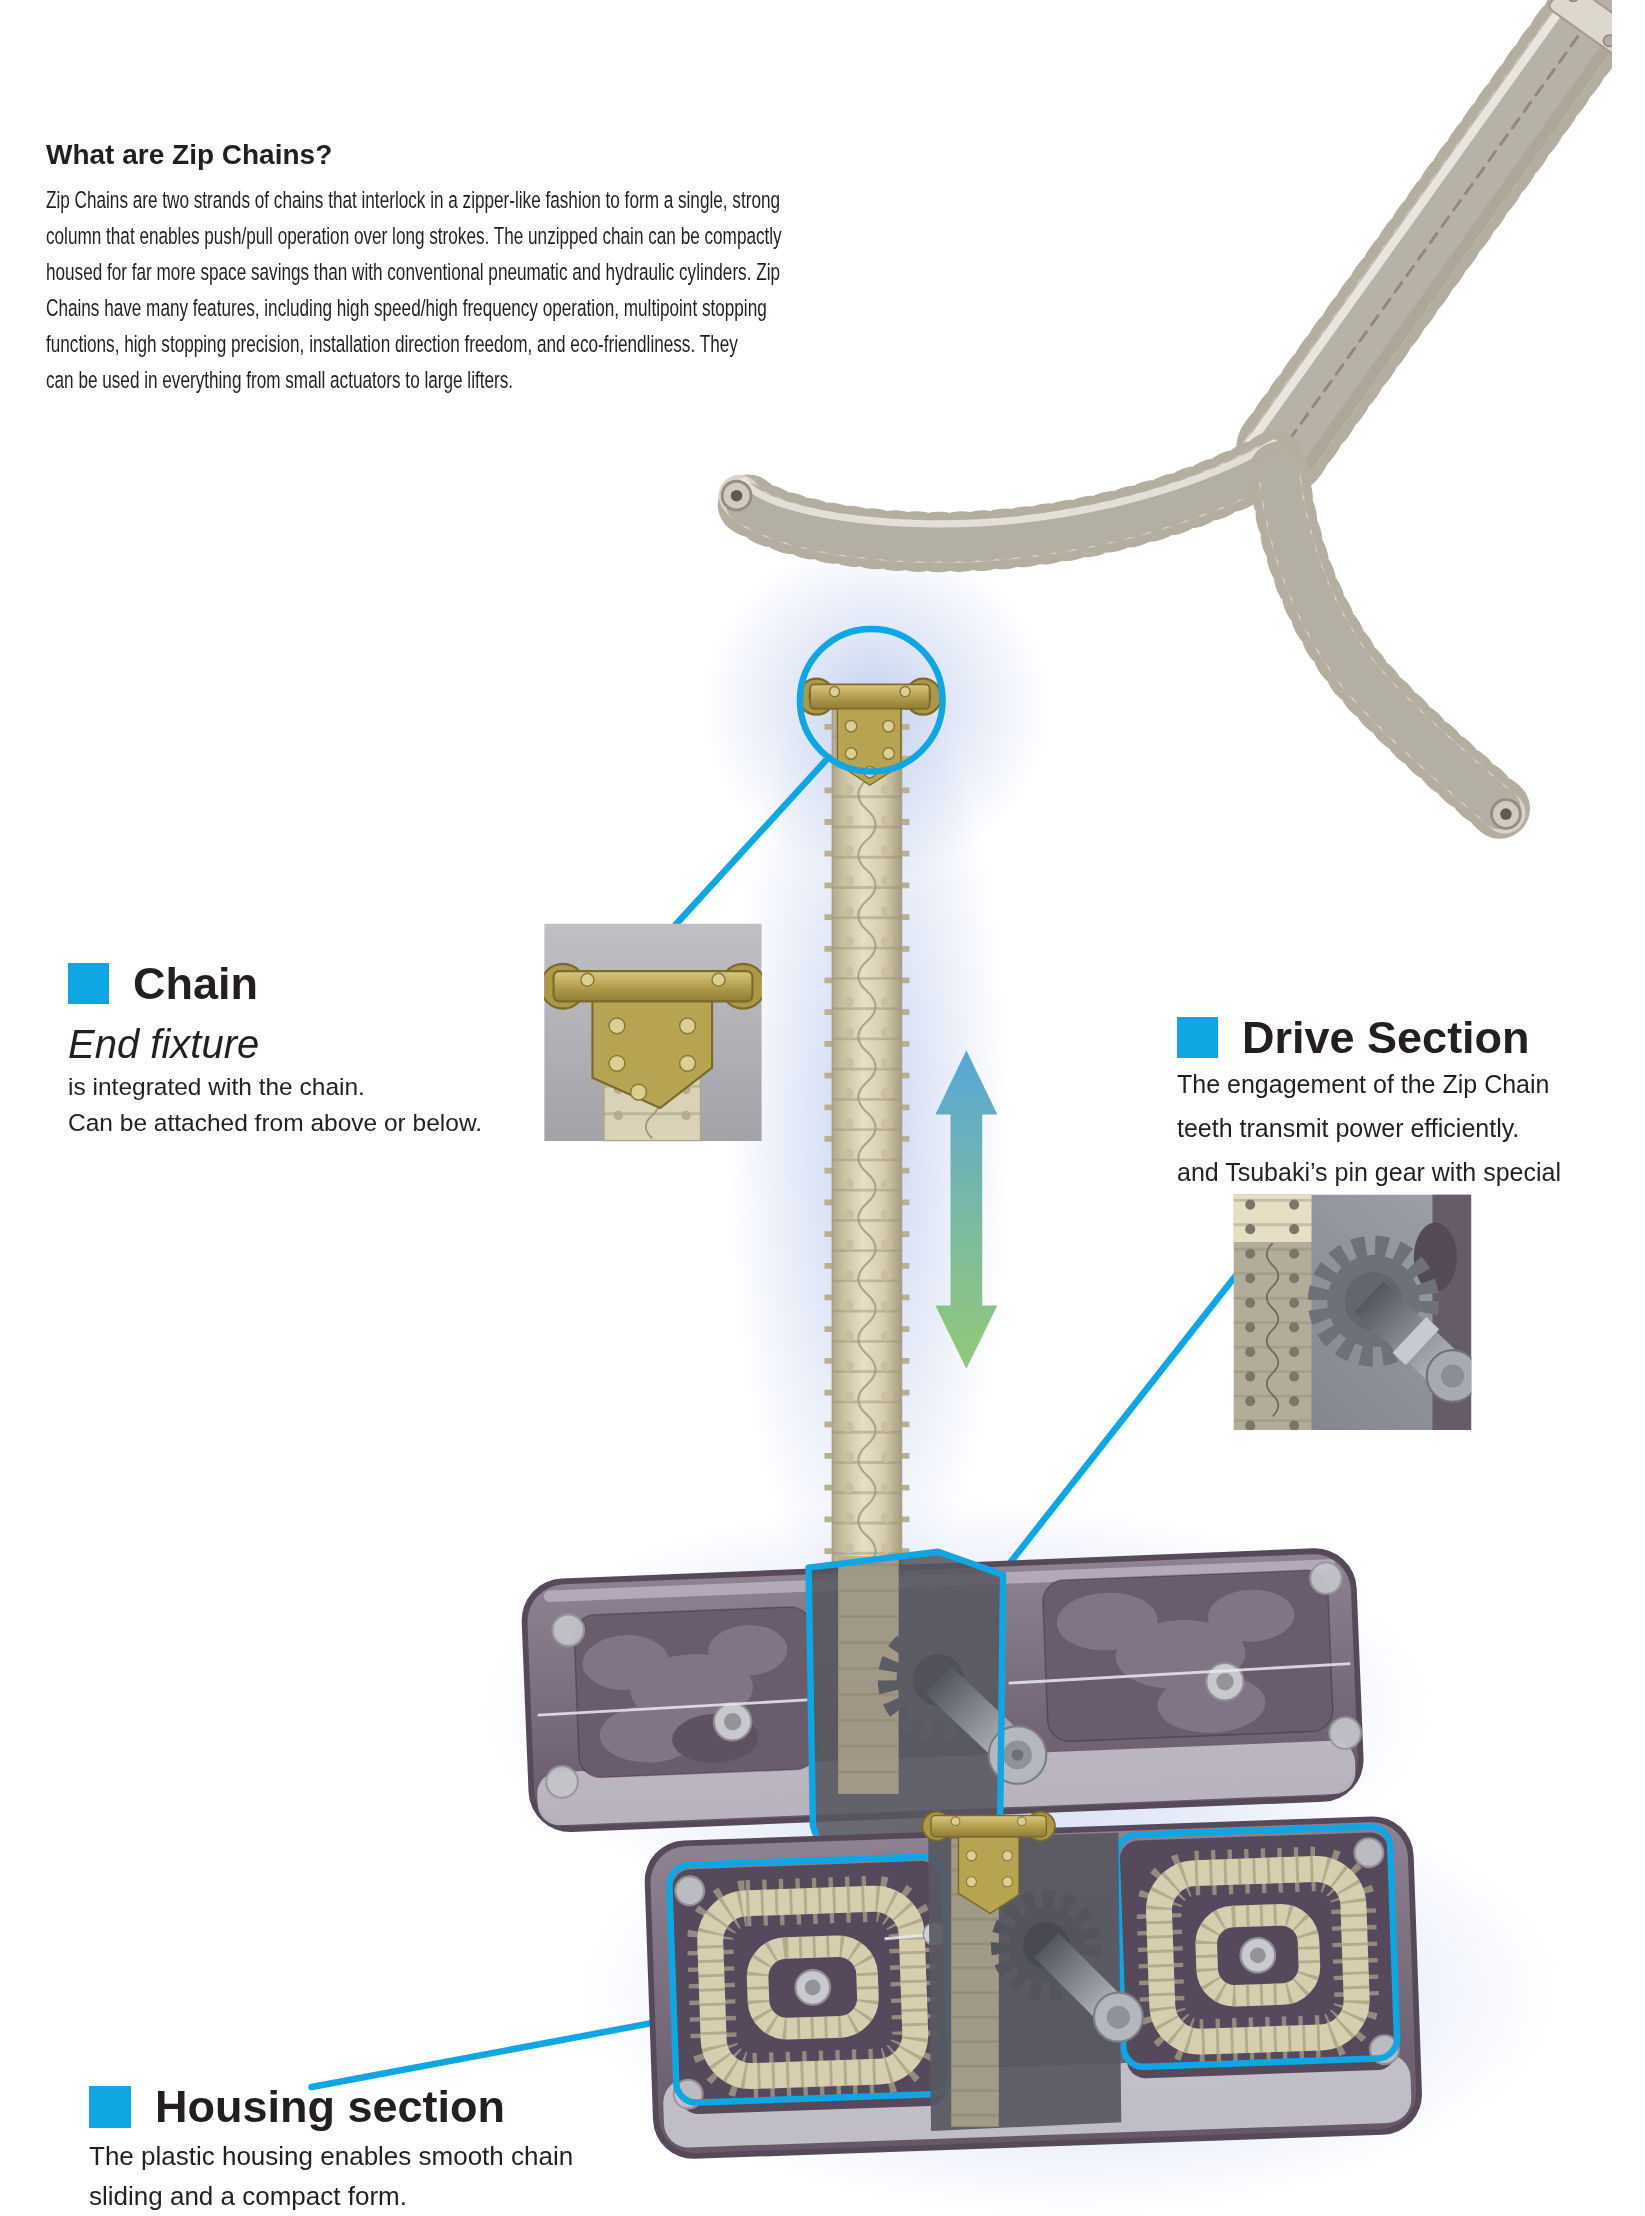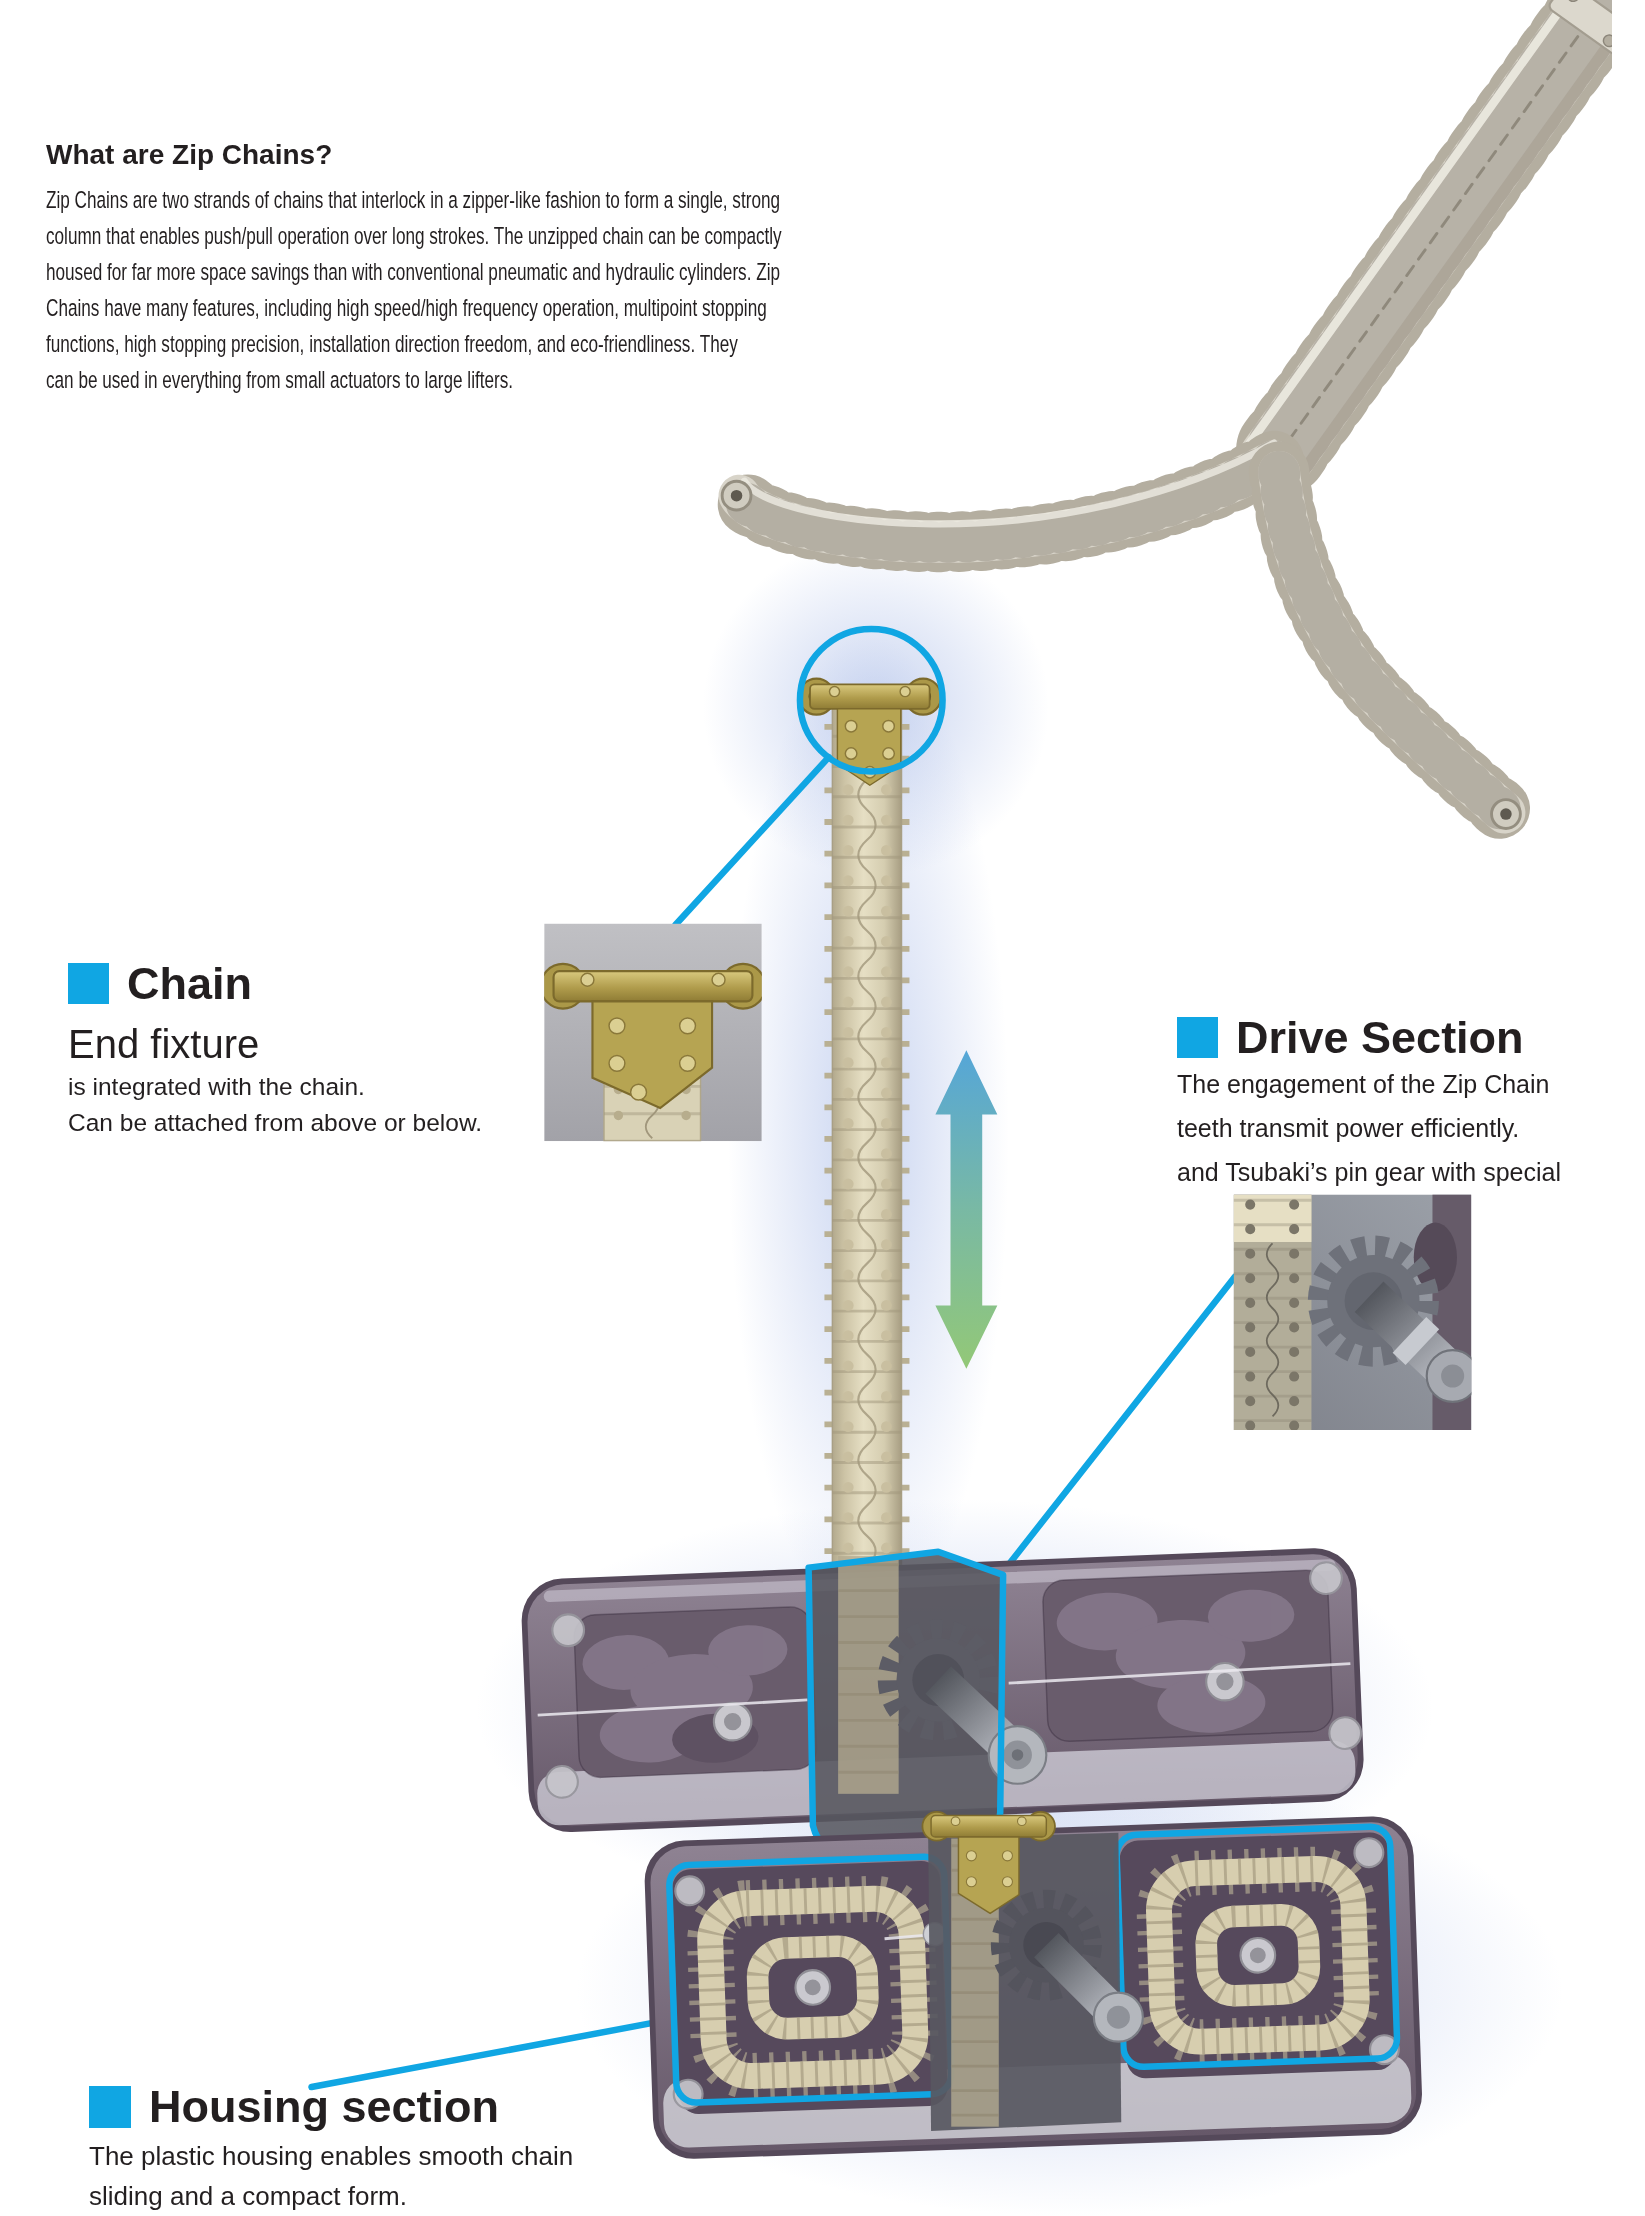--- a/index.html
+++ b/index.html
@@ -10,25 +10,25 @@
         background:radial-gradient(closest-side, rgba(156,177,228,.55), rgba(156,177,228,0));}
   #glow-col{left:728px;top:634px;width:281px;height:1002px;}
   #glow-circle{left:703px;top:537px;width:346px;height:339px;}
   #glow-h1{left:476px;top:1499px;width:958px;height:418px;}
   #glow-h2{left:576px;top:1765px;width:987px;height:451px;}
   svg.art{position:absolute;left:0;top:0;}
   .txt{position:absolute;}
   #intro-heading{left:46px;top:138px;font-size:28px;font-weight:bold;line-height:33px;}
   #intro-body{left:46px;top:182px;width:1196px;font-size:24.5px;line-height:36px;
               transform:scaleX(.70);transform-origin:0 0;white-space:nowrap;}
-  .label-block .label-row{display:flex;align-items:center;gap:18px;height:45px;}
+  .label-block .label-row{display:flex;align-items:center;gap:24px;height:45px;}
   .bullet{width:41px;height:41px;background:var(--accent);flex:0 0 auto;}
   .label-title{font-size:45px;font-weight:bold;line-height:45px;white-space:nowrap;}
   #chain-block{left:68px;top:961px;}
-  #chain-block .label-sub{margin-top:16px;font-size:40px;line-height:45px;}
+  #chain-block .label-sub{margin-top:16px;font-size:40px;line-height:45px;font-style:italic;}
   #chain-block .label-body{margin-top:2px;font-size:24.5px;line-height:36px;}
   #drive-block{left:1177px;top:1015px;}
   #drive-block .label-body{margin-top:2px;font-size:25px;line-height:44px;}
   #housing-block{left:89px;top:2084px;}
   #housing-block .bullet{width:42px;height:42px;}
   #housing-block .label-body{margin-top:7.2px;font-size:26px;line-height:40px;}
   .label-body div{white-space:nowrap;}
 </style>
 </head>
 <body>

